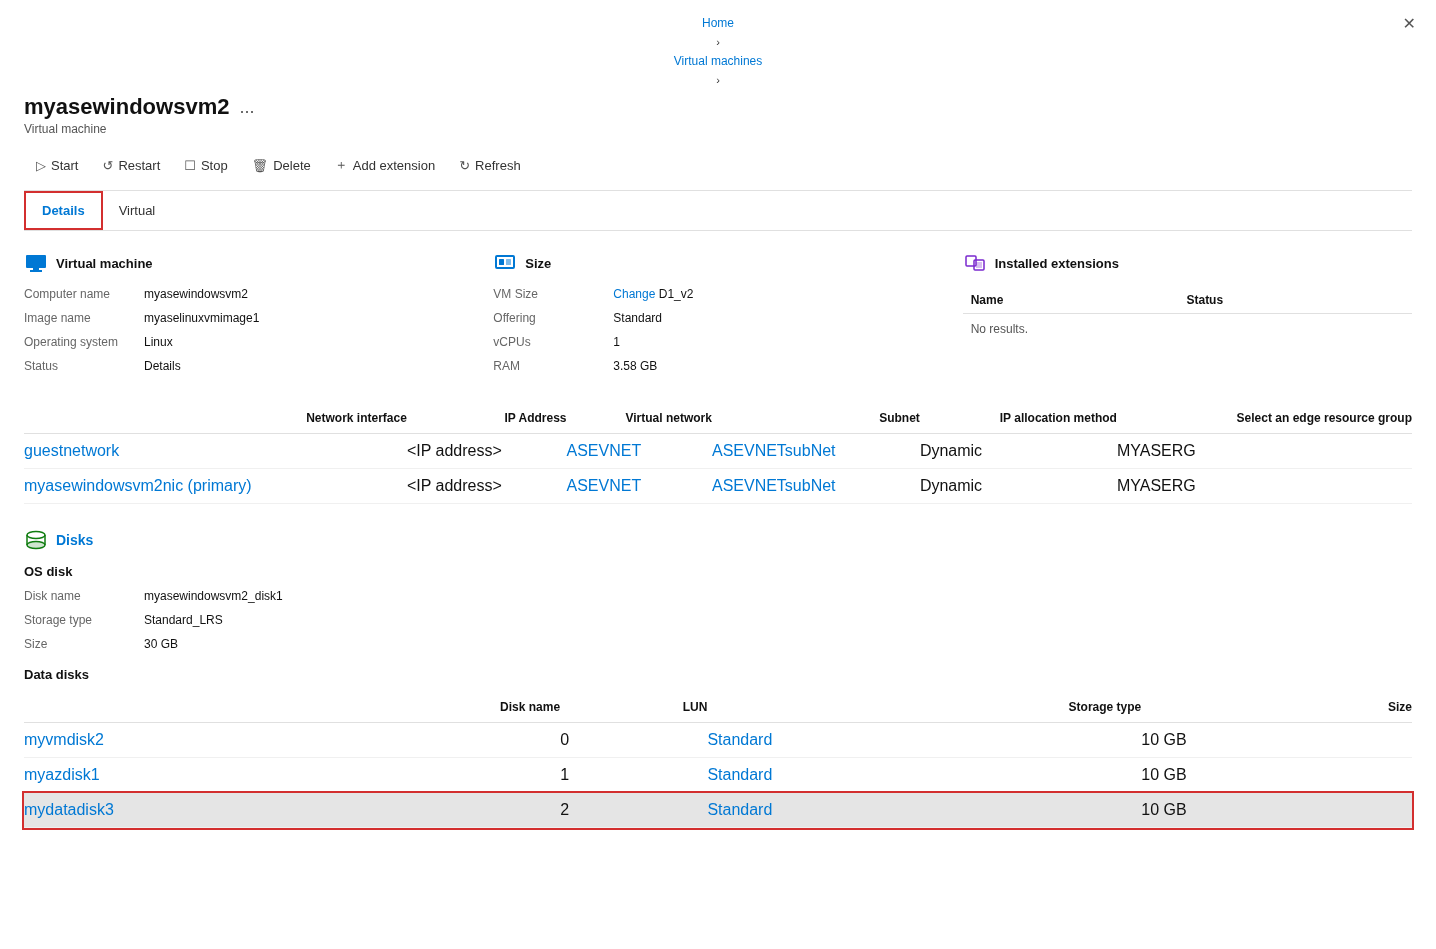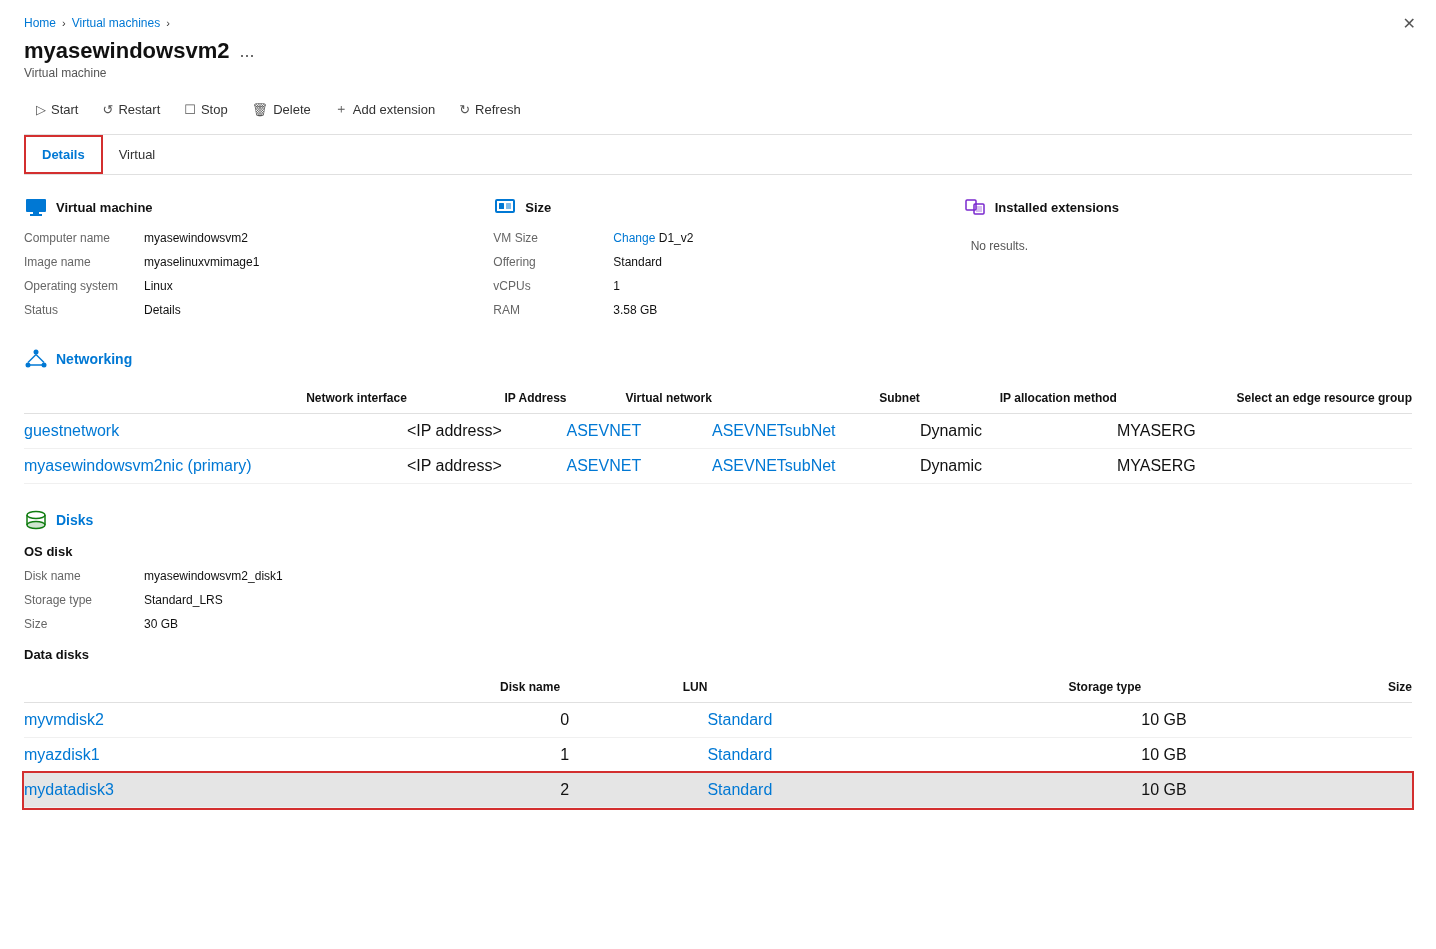--- a/index.html
+++ b/index.html
@@ -1,20 +1,20 @@
 <!DOCTYPE html>
 <html><head>
   <meta charset="utf-8">
   <style>
     * { box-sizing: border-box; margin: 0; padding: 0; }
     body { font-family: 'Segoe UI', Arial, sans-serif; font-size: 13px; color: #333; background: #fff; }
     .page { width: 1436px; min-height: 949px; background: #fff; padding: 16px 24px; position: relative; }
 
     
-    .breadcrumb { display: flex; align-items: center; gap: 6px; font-size: 12px; color: #0078d4; margin-bottom: 8px; }
+    .breadcrumb { display: flex; align-items: center; gap: 6px; font-size: 12px; color: #0078d4; margin-bottom: 8px; flex-direction: column; }
     .breadcrumb span { color: #333; }
     .breadcrumb a { color: #0078d4; text-decoration: none; cursor: pointer; }
     .breadcrumb-sep { color: #666; font-size: 11px; }
 
     
     .title-row { display: flex; align-items: center; gap: 10px; margin-bottom: 2px; }
     .page-title { font-size: 22px; font-weight: 600; color: #111; }
     .title-more { font-size: 18px; color: #555; cursor: pointer; }
     .close-btn { position: absolute; top: 14px; right: 20px; font-size: 16px; color: #555; cursor: pointer; background: none; border: none; }
     .subtitle { font-size: 12px; color: #555; margin-bottom: 14px; }
@@ -185,38 +185,33 @@
       <div class="inline-header">
         <span class="sec-icon">
           <svg width="22" height="18" viewBox="0 0 22 18">
             <rect x="2" y="2" width="10" height="10" rx="1" fill="none" stroke="#7a29ce" stroke-width="1.5"></rect>
             <rect x="10" y="6" width="10" height="10" rx="1" fill="none" stroke="#7a29ce" stroke-width="1.5"></rect>
             <rect x="12" y="8" width="6" height="6" fill="#7a29ce" opacity="0.3"></rect>
           </svg>
         </span>
         <span class="inline-title">Installed extensions</span>
       </div>
+      <table class="ext-table">
+        <thead>
+          <tr>
+            <th>Name</th>
+            <th>Status</th>
+          </tr>
+        </thead>
+      </table>
       <div class="ext-no-results">No results.</div>
     </div>
   </div>
 
   <div class="section">
-    <div class="section-header">
-      <span class="sec-icon">
-        <svg width="24" height="20" viewBox="0 0 24 20">
-          <circle cx="12" cy="3" r="2.5" fill="#0078d4"></circle>
-          <circle cx="4" cy="16" r="2.5" fill="#0078d4"></circle>
-          <circle cx="20" cy="16" r="2.5" fill="#0078d4"></circle>
-          <line x1="12" y1="5.5" x2="4" y2="13.5" stroke="#0078d4" stroke-width="1.5"></line>
-          <line x1="12" y1="5.5" x2="20" y2="13.5" stroke="#0078d4" stroke-width="1.5"></line>
-          <line x1="4" y1="16" x2="20" y2="16" stroke="#0078d4" stroke-width="1.5"></line>
-        </svg>
-      </span>
-      <span class="section-title">Networking</span>
-    </div>
     <table class="data-table">
       <thead>
         <tr>
           <th>Network interface</th>
           <th>IP Address</th>
           <th>Virtual network</th>
           <th>Subnet</th>
           <th>IP allocation method</th>
           <th>Select an edge resource group</th>
         </tr>

